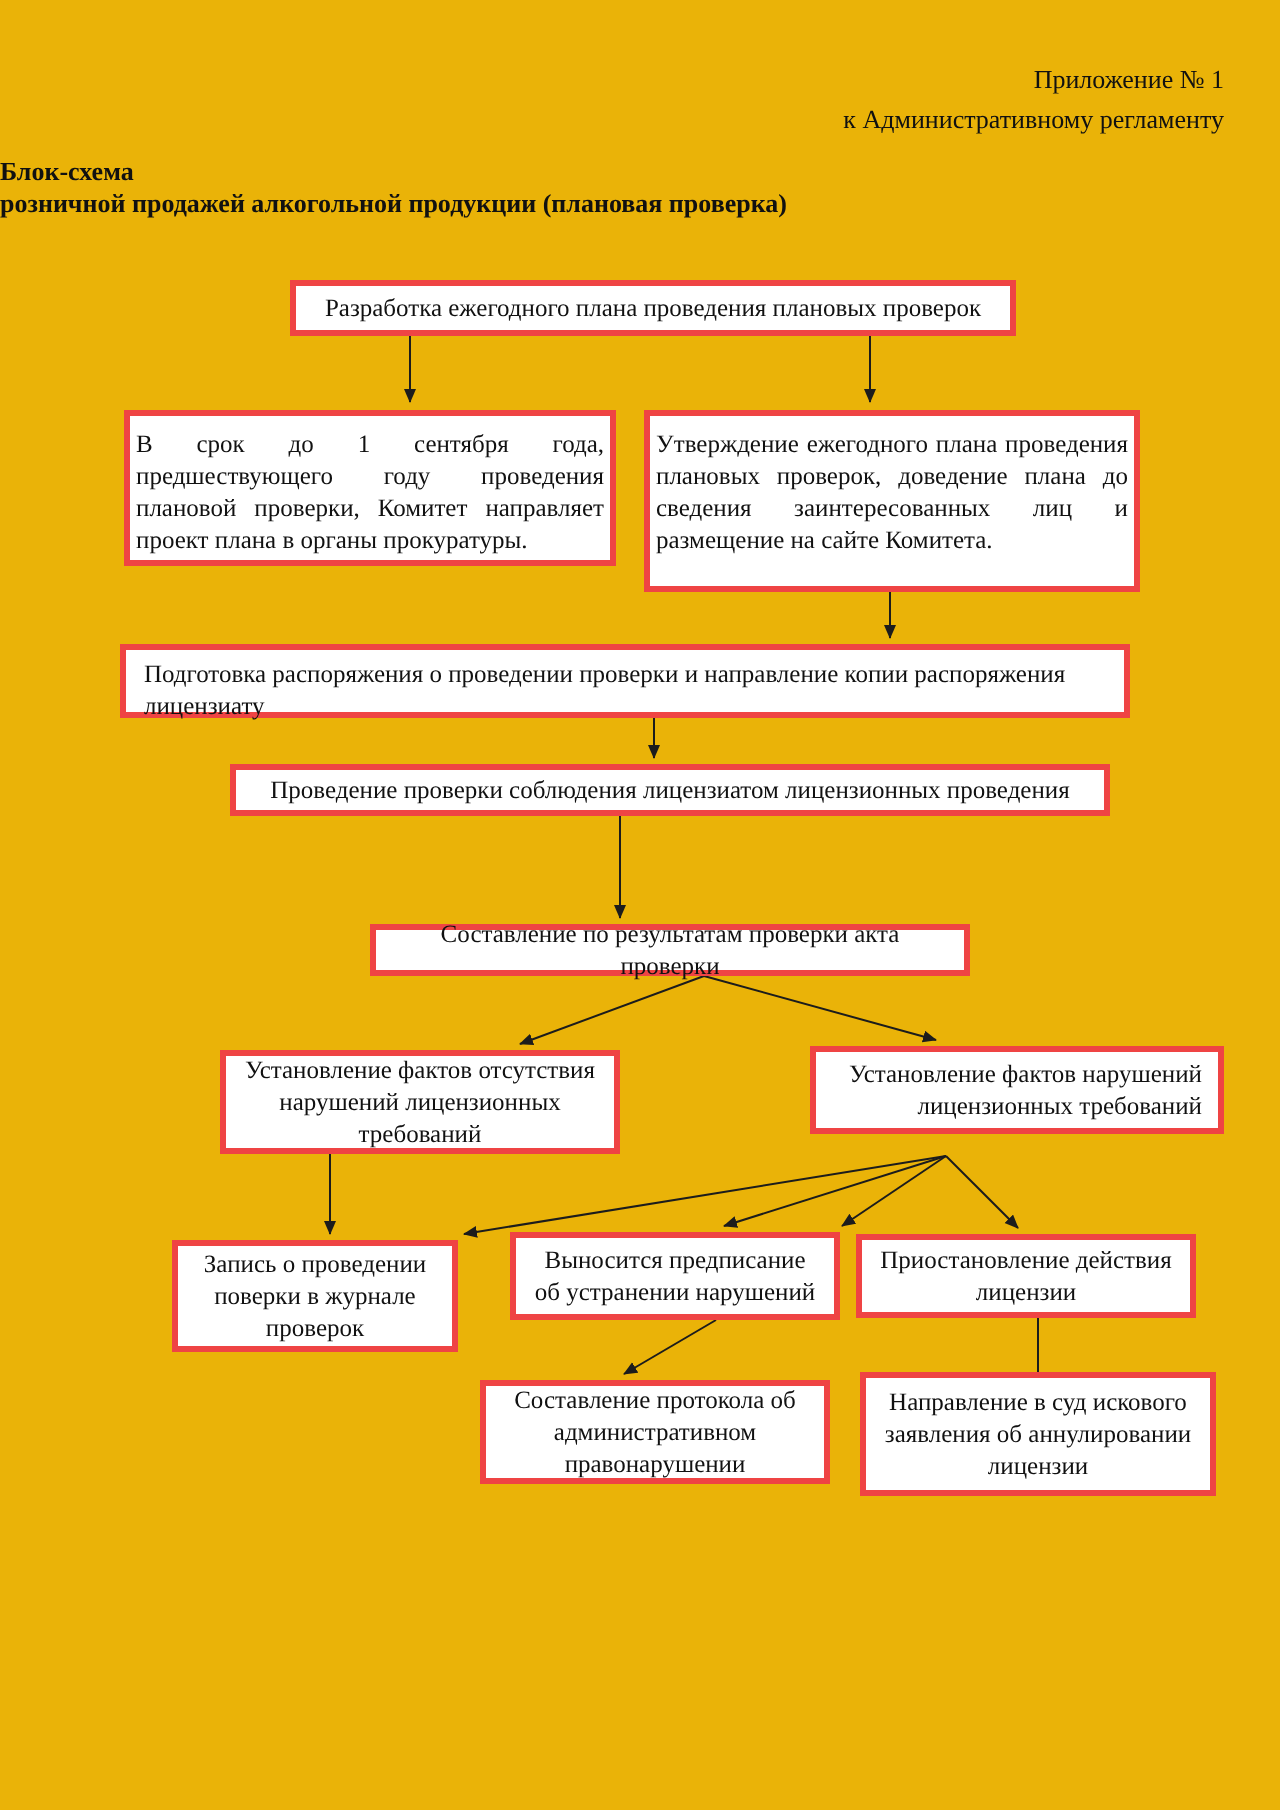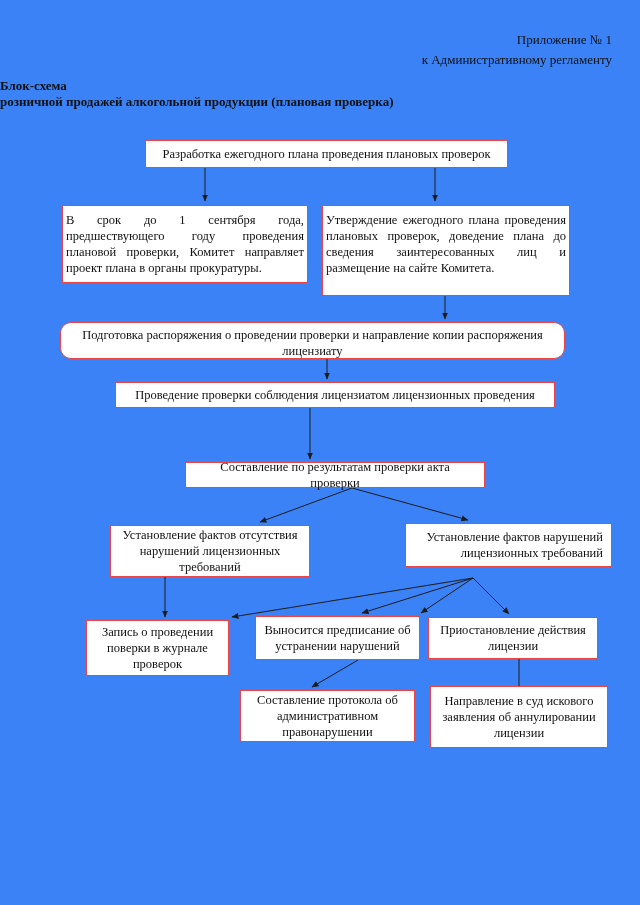--- a/index.html
+++ b/index.html
@@ -1,20 +1,20 @@
 <!DOCTYPE html>
 <html><head>
 <meta charset="utf-8">
 <style>
   html, body { margin: 0; padding: 0; background: #ffffff; }
   .page {
     position: relative;
     width: 640px;
     height: 905px;
-    background: #3b82f6;
+    background: #eab308;
     font-family: "Liberation Serif", serif;
     color: #111111;
     overflow: hidden;
   }
   .annex {
     position: absolute;
     top: 30px;
     right: 28px;
     text-align: right;
     font-size: 13px;
@@ -32,42 +32,41 @@
   }
   .connectors {
     position: absolute;
     top: 0; left: 0;
     width: 640px; height: 905px;
   }
   .connectors line { stroke: #1c1c1c; stroke-width: 1; }
   .node {
     position: absolute;
     box-sizing: border-box;
-    border: 1px solid #ef4444;
+    border: 3px solid #ef4444;
     background: #ffffff;
     font-size: 12.5px;
     line-height: 1.28;
     display: flex;
     align-items: center;
     justify-content: center;
     text-align: center;
     padding: 3px 8px;
   }
   .node.justify {
     text-align: justify;
     align-items: flex-start;
     justify-content: flex-start;
     padding: 6px 3px;
   }
   .node.leftalign {
-    text-align: center;
+    text-align: left;
     align-items: flex-start;
     justify-content: flex-start;
     padding: 4px 9px;
-    border-radius: 11px;
   }
   
   .n0  { left:145px; top:140px; width:363px; height:28px; }
   .n1  { left:62px;  top:205px; width:246px; height:78px; }
   .n2  { left:322px; top:205px; width:248px; height:91px; }
   .n3  { left:60px;  top:322px; width:505px; height:37px; }
   .n4  { left:115px; top:382px; width:440px; height:26px; }
   .n5  { left:185px; top:462px; width:300px; height:26px; }
   .n6  { left:110px; top:525px; width:200px; height:52px; }
   .n7  { left:405px; top:523px; width:207px; height:44px;text-align:right; }

